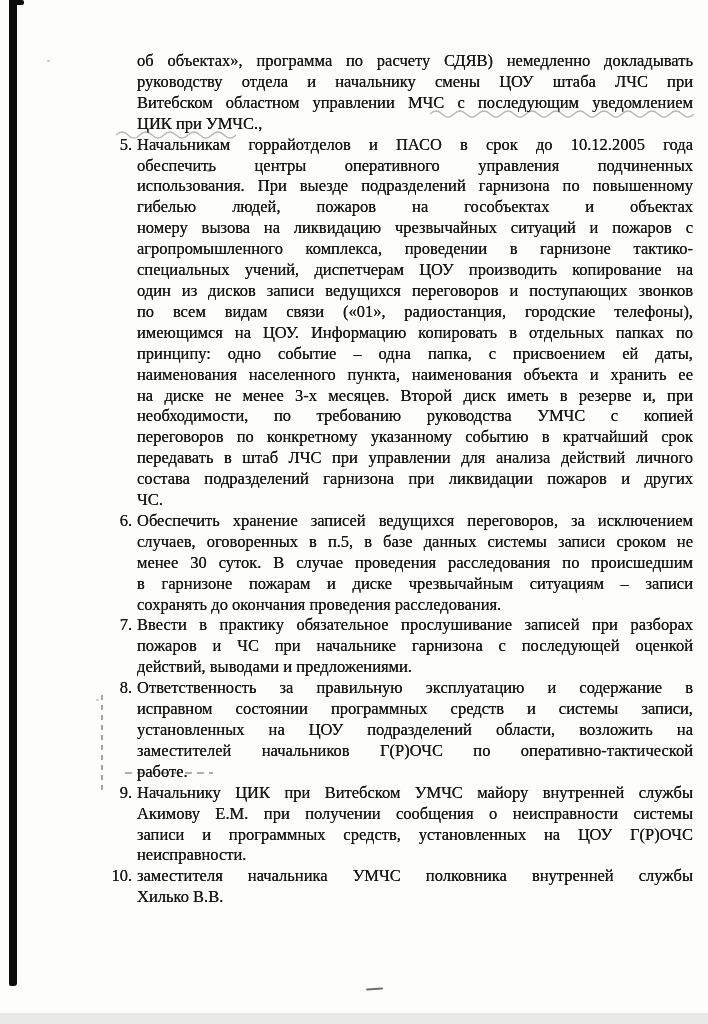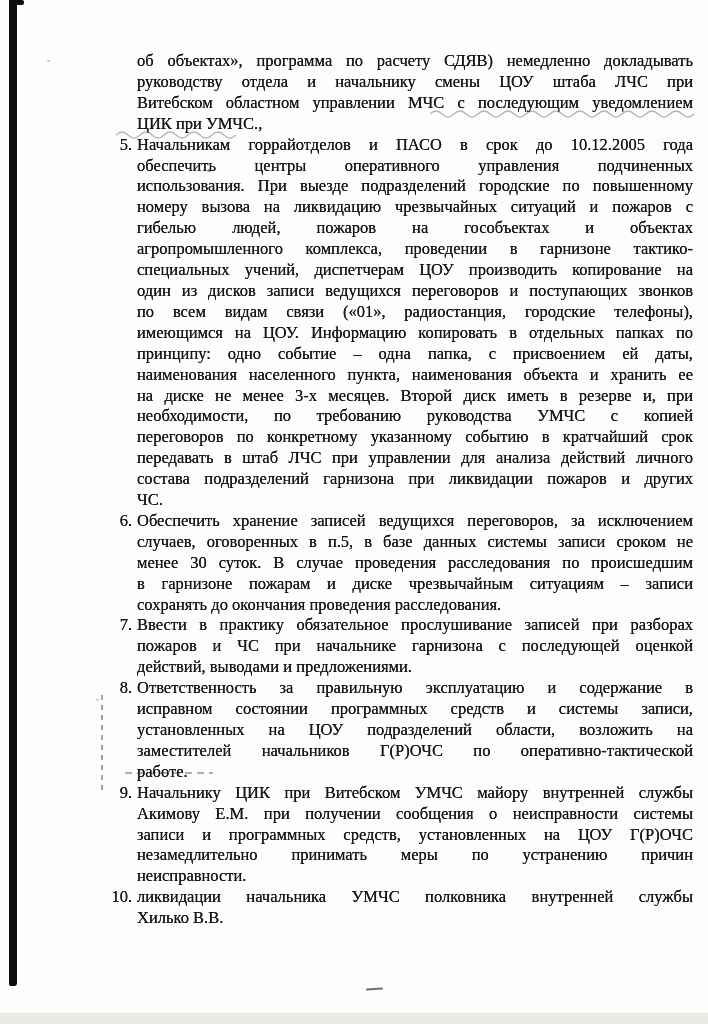--- a/index.html
+++ b/index.html
@@ -87,23 +87,23 @@
       <div class="para">
         <div class="line">об объектах», программа по расчету СДЯВ) немедленно докладывать</div>
         <div class="line">руководству отдела и начальнику смены ЦОУ штаба ЛЧС при</div>
         <div class="line">Витебском областном управлении МЧС с последующим уведомлением</div>
         <div class="line last">ЦИК при УМЧС.,</div>
       </div>
       <div class="para">
         <span class="pnum">5.</span>
         <div class="line">Начальникам горрайотделов и ПАСО в срок до 10.12.2005 года</div>
         <div class="line">обеспечить центры оперативного управления подчиненных</div>
-        <div class="line">использования. При выезде подразделений городские по повышенному</div>
+        <div class="line">использования. При выезде подразделений гарнизона по повышенному</div>
+        <div class="line">гибелью людей, пожаров на гособъектах и объектах</div>
         <div class="line">номеру вызова на ликвидацию чрезвычайных ситуаций и пожаров с</div>
-        <div class="line">гибелью людей, пожаров на гособъектах и объектах</div>
         <div class="line">агропромышленного комплекса, проведении в гарнизоне тактико-</div>
         <div class="line">специальных учений, диспетчерам ЦОУ производить копирование на</div>
         <div class="line">один из дисков записи ведущихся переговоров и поступающих звонков</div>
         <div class="line">по всем видам связи («01», радиостанция, городские телефоны),</div>
         <div class="line">имеющимся на ЦОУ. Информацию копировать в отдельных папках по</div>
         <div class="line">принципу: одно событие – одна папка, с присвоением ей даты,</div>
         <div class="line">наименования населенного пункта, наименования объекта и хранить ее</div>
         <div class="line">на диске не менее 3-х месяцев. Второй диск иметь в резерве и, при</div>
         <div class="line">необходимости, по требованию руководства УМЧС с копией</div>
         <div class="line">переговоров по конкретному указанному событию в кратчайший срок</div>
@@ -131,23 +131,22 @@
         <div class="line">исправном состоянии программных средств и системы записи,</div>
         <div class="line">установленных на ЦОУ подразделений области, возложить на</div>
         <div class="line">заместителей начальников Г(Р)ОЧС по оперативно-тактической</div>
         <div class="line last">работе.</div>
       </div>
       <div class="para">
         <span class="pnum">9.</span>
         <div class="line">Начальнику ЦИК при Витебском УМЧС майору внутренней службы</div>
         <div class="line">Акимову Е.М. при получении сообщения о неисправности системы</div>
         <div class="line">записи и программных средств, установленных на ЦОУ Г(Р)ОЧС</div>
-        <div class="line">незамедлительно принимать меры по устранению причин</div>
         <div class="line last">неисправности.</div>
       </div>
       <div class="para">
         <span class="pnum">10.</span>
-        <div class="line">ликвидации начальника УМЧС полковника внутренней службы</div>
+        <div class="line">заместителя начальника УМЧС полковника внутренней службы</div>
         <div class="line last">Хилько В.В.</div>
       </div>
     </div>
 
 </div>
 
 </body></html>

